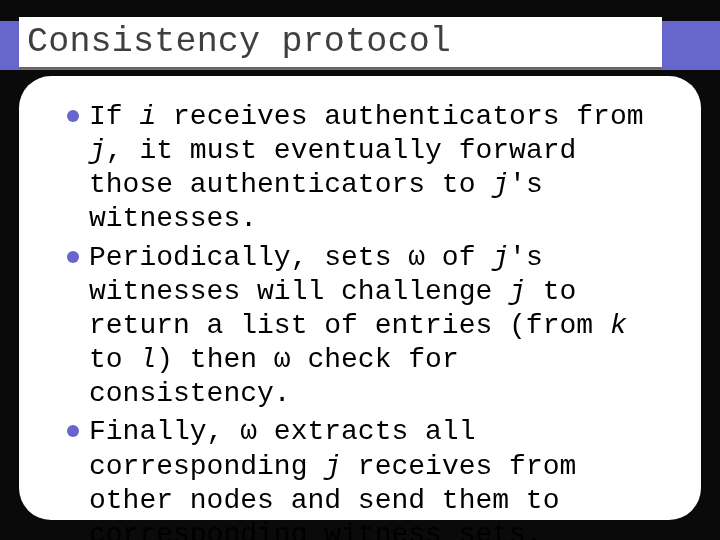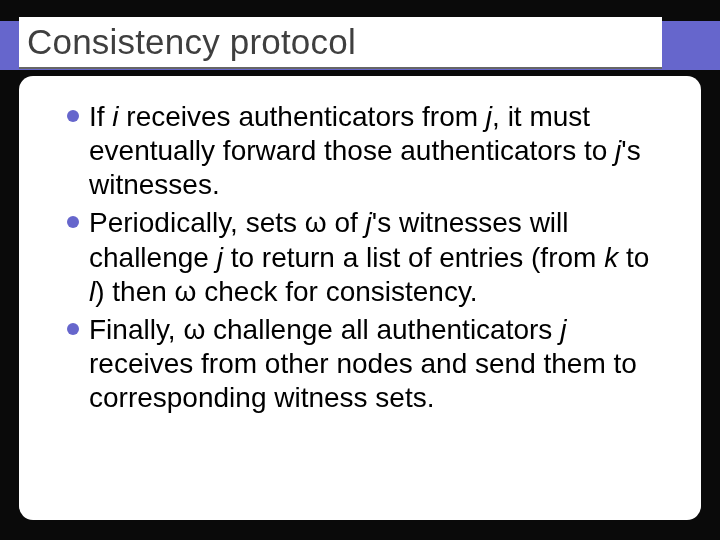--- a/index.html
+++ b/index.html
@@ -1,15 +1,15 @@
 <!DOCTYPE html>
 <html><head>
 <meta charset="utf-8">
 <style>
-  * { margin: 0; padding: 0; box-sizing: border-box; }
+  * { margin: 0; padding: 0; box-sizing: border-box; font-family: Liberation Mono, monospace; }
   html, body { width: 720px; height: 540px; overflow: hidden; }
   body {
     font-family: Arial, Helvetica, sans-serif;
     background: #0a0a0a;
   }
   .slide {
     position: relative;
     width: 720px;
     height: 540px;
     background: #0a0a0a;
@@ -39,21 +39,21 @@
     color: #3f3f3f;
     letter-spacing: 0.2px;
   }
   .content-panel {
     position: absolute;
     top: 76px;
     left: 19px;
     right: 19px;
     bottom: 20px;
     background: #ffffff;
-    border-radius: 14px;
+    border-radius: 32px;
     padding: 24px 42px 24px 48px;
   }
   .bullet-list {
     list-style: none;
   }
   .bullet-item {
     position: relative;
     font-size: 28px;
     line-height: 1.22;
     color: #000;
@@ -95,20 +95,20 @@
       <li class="bullet-item">
         <span class="bullet-marker"></span>
         <span>
           <span>Periodically, sets ω of </span><span class="italic">j</span><span>'s witnesses will challenge </span><span class="italic">j</span><span> to return a list of entries (from </span><span class="italic">k</span><span> to </span><span class="italic">l</span><span>) then ω check for consistency.</span>
         </span>
       </li>
 
       <li class="bullet-item">
         <span class="bullet-marker"></span>
         <span>
-          <span>Finally, ω challenge all authenticators </span><span class="italic">j</span><span> receives from other nodes and send them to corresponding witness sets.</span>
+          <span>Finally, ω extracts all corresponding </span><span class="italic">j</span><span> receives from other nodes and send them to corresponding witness sets.</span>
         </span>
       </li>
 
     </ul>
   </div>
 
 </div>
 
 </body></html>

